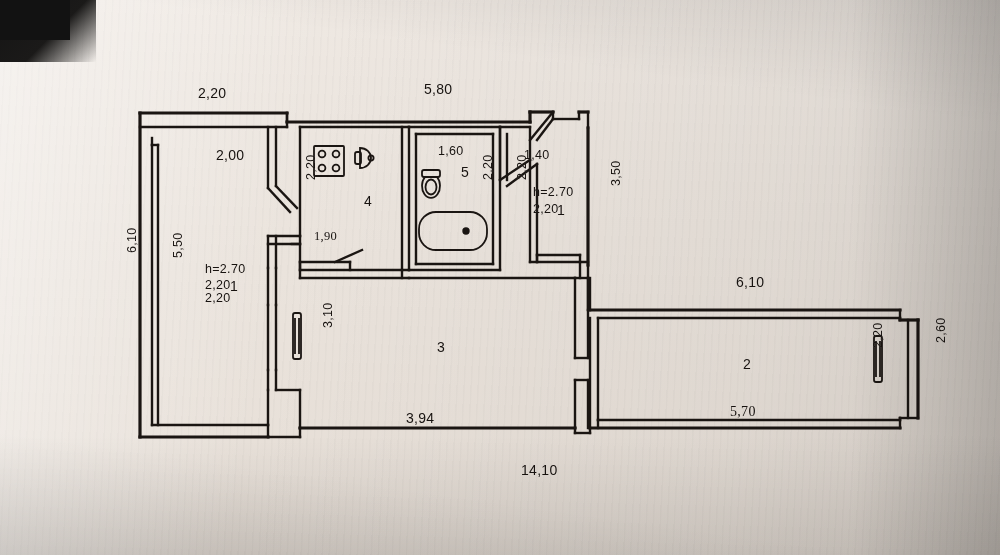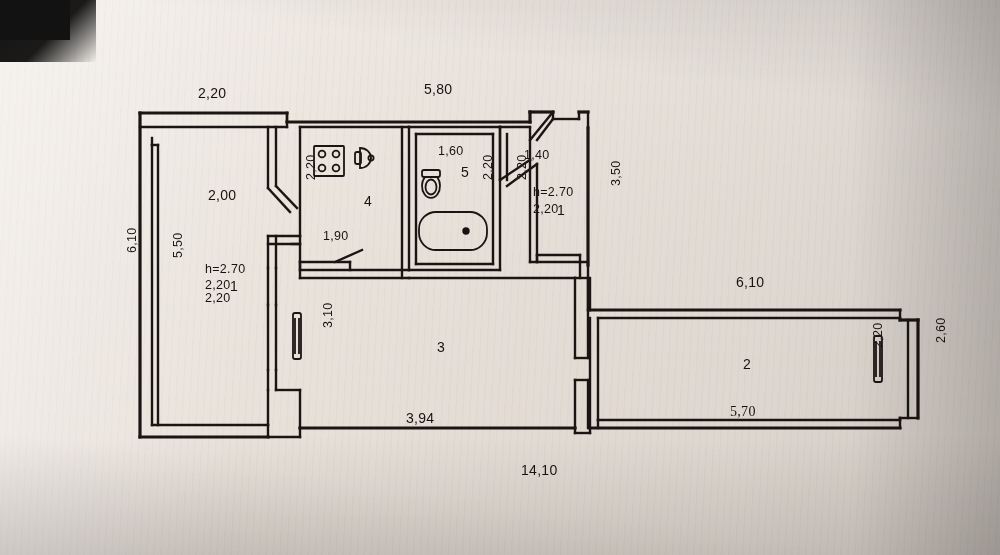--- a/index.html
+++ b/index.html
@@ -224,31 +224,31 @@
 
     <g>
       <rect x="874" y="336" width="8" height="46" rx="2"></rect>
       <path d="M876,341 L876,377 M880,341 L880,377"></path>
     </g>
   </g>
 </svg>
 
 <div class="lbl big" style="left:198px;top:86px;">2,20</div>
 <div class="lbl big" style="left:424px;top:82px;text-align:right;">5,80</div>
-<div class="lbl big" style="left:208px;top:148px;margin-top:40px;">2,00</div>
+<div class="lbl big" style="left:216px;top:148px;">2,00</div>
 
 <div class="lbl rot" style="left:305px;top:180px;">2,20</div>
 
 <div class="lbl" style="left:438px;top:145px;text-align:center;">1,60</div>
 <div class="lbl rot" style="left:482px;top:180px;">2,20</div>
 
 <div class="lbl" style="left:524px;top:149px;">1,40</div>
 <div class="lbl rot" style="left:516px;top:180px;">2,20</div>
 
-<div class="lbl" style="left:323px;top:230px;">1,90</div>
+<div class="lbl" style="left:314px;top:230px;font-family:Liberation Serif, serif;">1,90</div>
 
 <div class="lbl rot" style="left:610px;top:186px;">3,50</div>
 
 <div class="lbl rot" style="left:126px;top:253px;">6,10</div>
 <div class="lbl rot" style="left:172px;top:258px;">5,50</div>
 
 <div class="lbl rot" style="left:322px;top:328px;">3,10</div>
 
 <div class="lbl big" style="left:406px;top:411px;">3,94</div>
 <div class="lbl big" style="left:736px;top:275px;">6,10</div>

